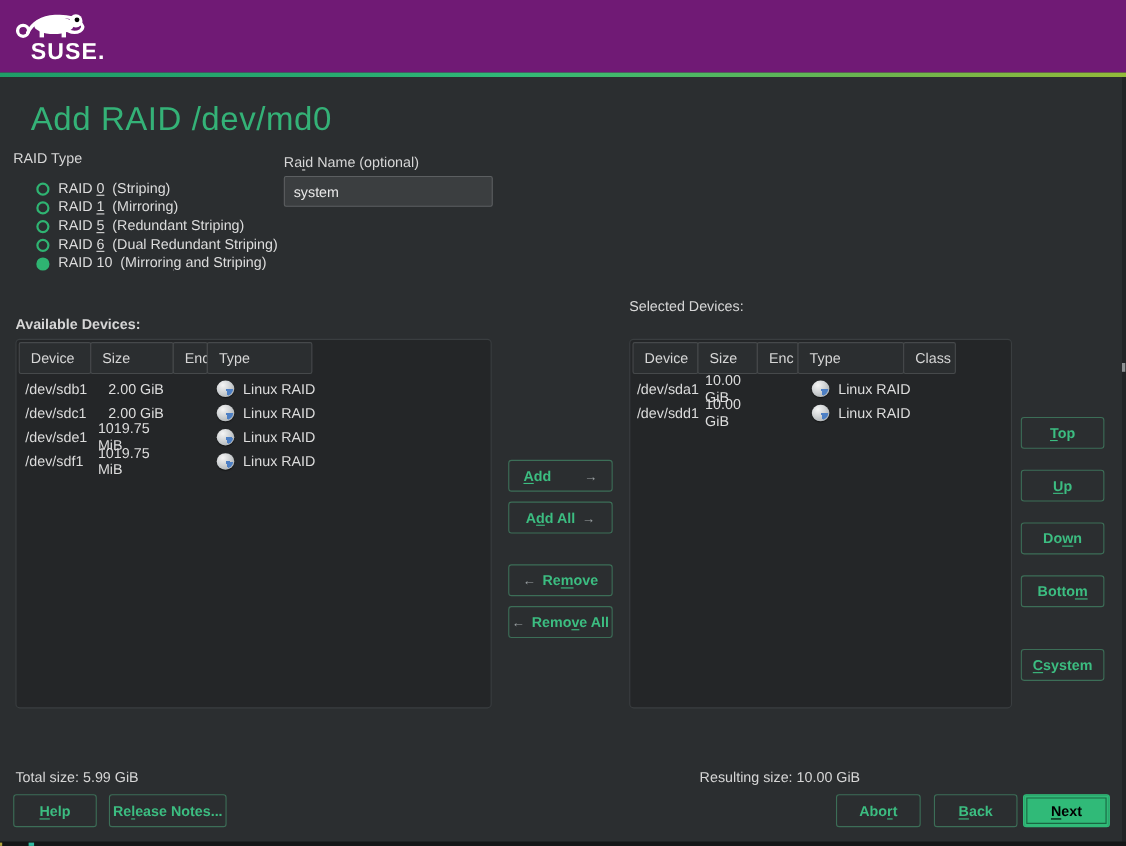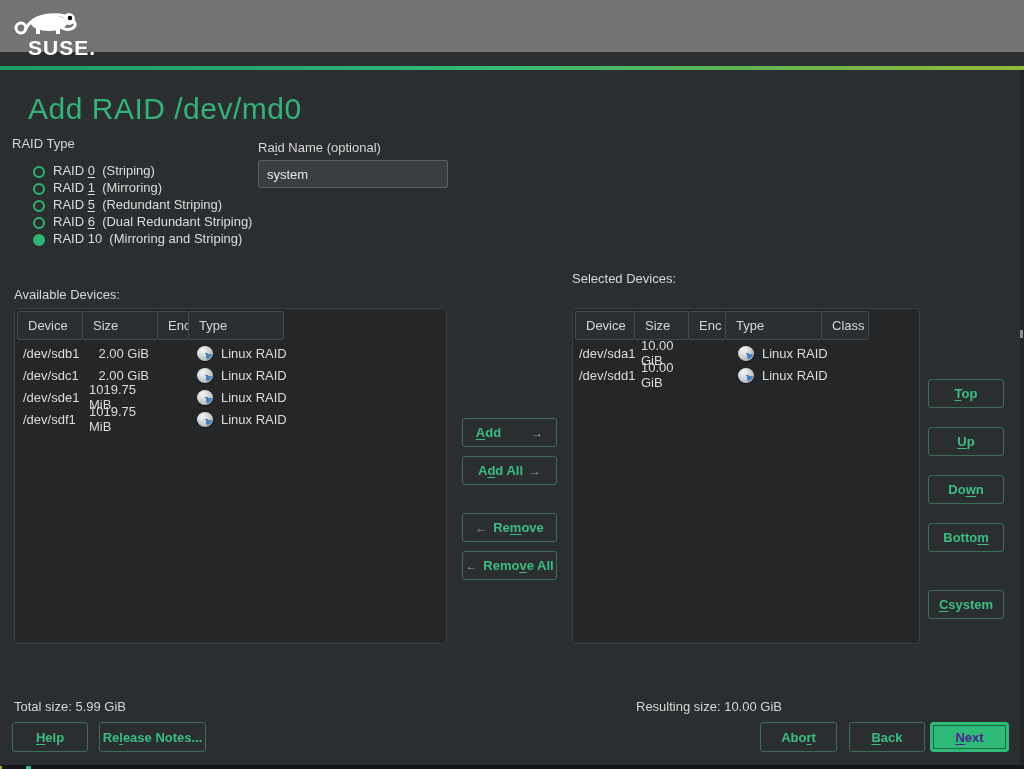--- a/index.html
+++ b/index.html
@@ -1,21 +1,21 @@
 <!DOCTYPE html>
 <html><head>
 <meta charset="utf-8">
 <style>
   * { margin:0; padding:0; box-sizing:border-box; }
   html,body { width:1024px; height:769px; background:#000; overflow:hidden; }
   body { font-family:"Liberation Sans", sans-serif; color:#d9d9d9; }
   #screen { position:relative; width:1024px; height:769px; background:#2b2e30; }
 
   
-  .topbar { position:absolute; left:0; top:0; width:1024px; height:52px; background:#737373; }
+  .topbar { position:absolute; left:0; top:0; width:1024px; height:66px; background:#701a75; }
   .logo { position:absolute; left:12px; top:6px; width:90px; height:56px; }
   .brand-text { position:absolute; left:16px; top:30px; font-size:21px; font-weight:bold;
                 color:#fff; letter-spacing:1px; }
   .accent-line { position:absolute; left:0; top:66px; width:1024px; height:4px;
                  background:linear-gradient(90deg,#1f9d68 0%,#28ab70 30%,#30ba78 45%,#6cb54e 78%,#93bb3a 100%); }
 
   
   .page-title { position:absolute; left:28px; top:92px; font-size:30px; font-weight:300;
                 color:#34b277; letter-spacing:.5px; }
   .lbl { position:absolute; font-size:13px; color:#d6d6d6; white-space:pre; }
@@ -50,21 +50,21 @@
   .disk-icon::after { content:""; position:absolute; inset:1px;
                background:conic-gradient(from 95deg at 52% 48%, #4d7fc4 0deg 70deg, transparent 70deg 360deg);
                border-radius:50%; }
 
   
   .btn { position:absolute; display:flex; align-items:center; justify-content:center; gap:6px;
          background:transparent; border:1px solid #3c6e57; border-radius:3px;
          color:#3cbd81; font-size:13px; font-weight:bold; font-family:"Liberation Sans",sans-serif;
          cursor:pointer; white-space:pre; }
   .btn .arrow { color:#9aa0a2; font-weight:normal; font-size:12px; }
-  .btn.primary { background:#30ba78; border:1px solid #30ba78; color:#4c1d95;
+  .btn.primary { background:#30ba78; border:1px solid #30ba78; color:#000000;
                  box-shadow:inset 0 0 0 2px #30ba78, inset 0 0 0 3px rgba(0,0,0,.45); }
 
   
   .right-strip { position:absolute; left:1020px; top:70px; width:4px; height:695px; background:#222426; }
   .right-tick { position:absolute; left:1020px; top:330px; width:3px; height:8px; background:#8d9092; }
   .bottom-strip { position:absolute; left:0; top:765px; width:1024px; height:4px; background:#151617; }
   .bm1 { position:absolute; left:0; top:766px; width:2px; height:3px; background:#b0a23c; }
   .bm2 { position:absolute; left:26px; top:766px; width:5px; height:3px; background:#2fb9a0; }
 </style>
 </head>
@@ -114,21 +114,21 @@
     <span class="radio-label"><span>RAID </span><span class="mn">6</span><span>  (Dual Redundant Striping)</span></span>
   </div>
   <div class="radio-row sel" style="top:229px;">
     <span class="radio-dot"></span>
     <span class="radio-label"><span>RAID 10  (Mirrorin</span><span class="mn">g</span><span> and Striping)</span></span>
   </div>
 
   <div class="lbl" style="left:258px; top:140px;"><span>Ra</span><span class="mn">i</span><span>d Name (optional)</span></div>
   <input class="text-input" type="text" value="system" style="">
 
-  <div class="lbl" style="left:14px; top:287px;">Available Devices:</div>
+  <div class="lbl" style="left:14px; top:287px;font-weight:bold;">Available Devices:</div>
   <div class="dev-table" style="left:14px; width:433px;">
     <div class="thead">
       <div class="th" style="width:66px;">Device</div>
       <div class="th" style="width:76px;">Size</div>
       <div class="th" style="width:32px;">Enc</div>
       <div class="th" style="width:96px;">Type</div>
     </div>
     <div class="trow" style="left:2px; top:33px; width:429px;">
       <div class="td" style="width:66px;">/dev/sdb1</div>
       <div class="td num" style="width:76px;">2.00 GiB</div>

